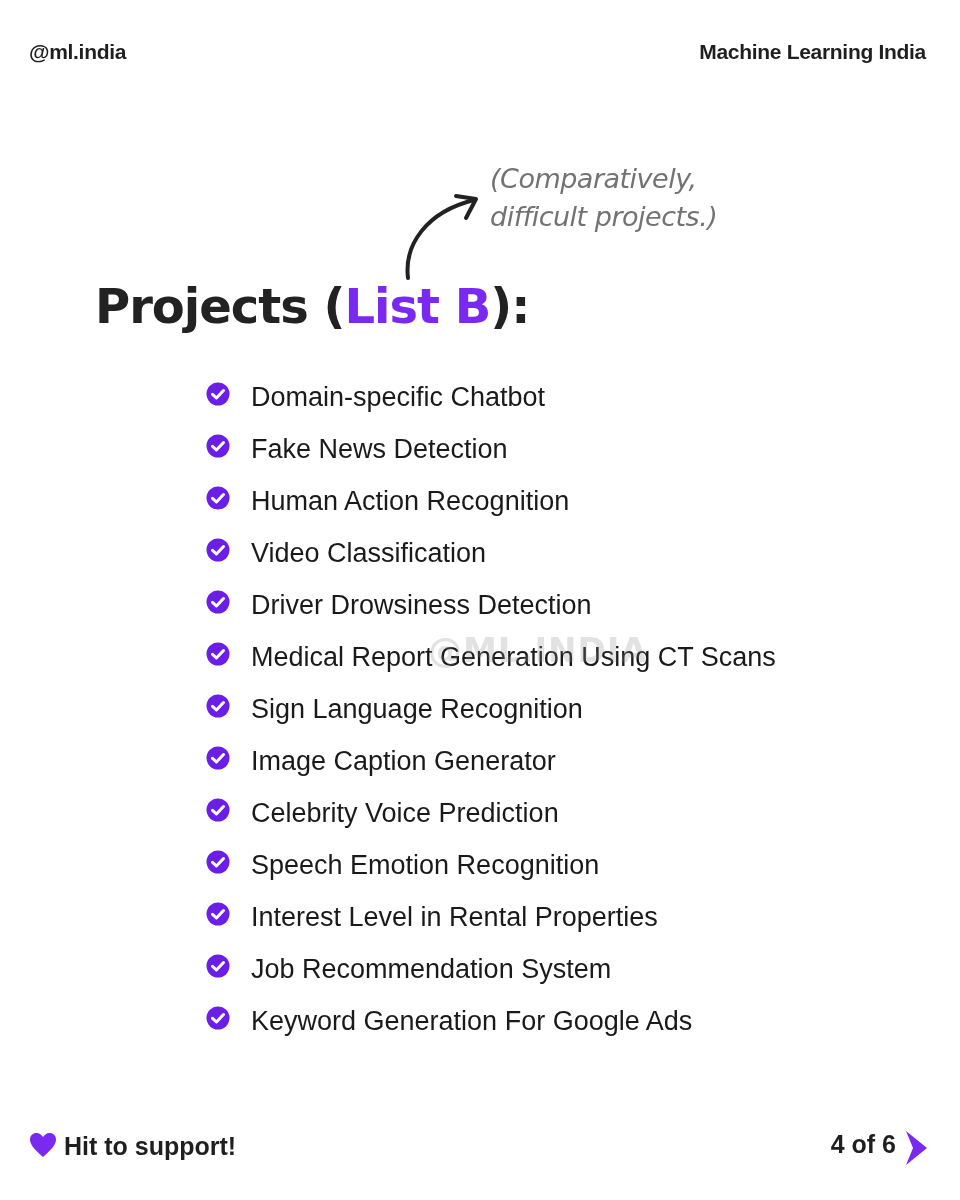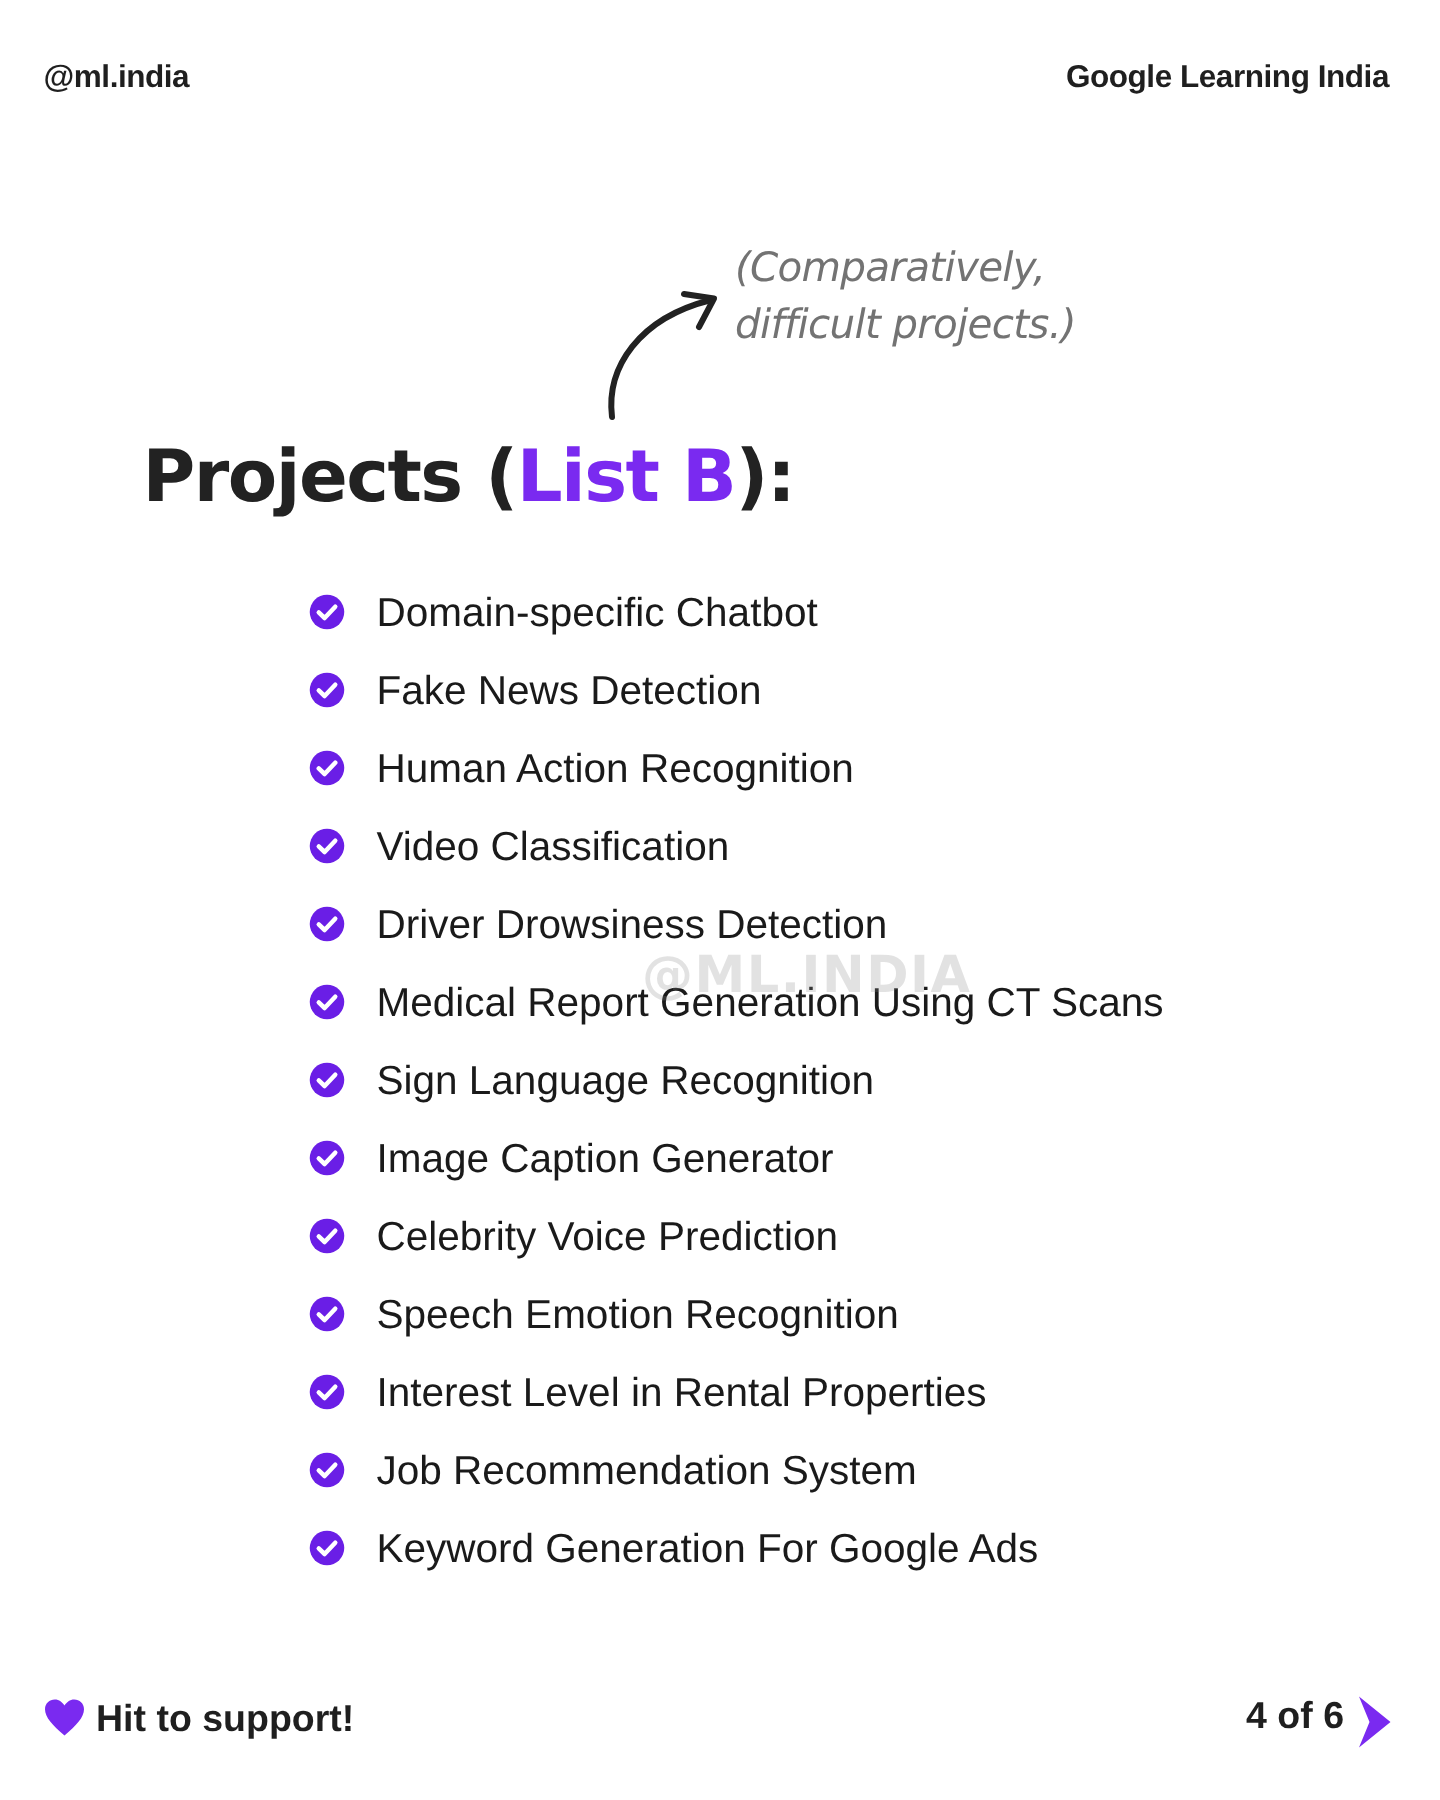--- a/index.html
+++ b/index.html
@@ -14,28 +14,28 @@
     .header-right { right: 34px; }
 
     .annotation {
       position: absolute; left: 490px; top: 160px;
       font-family: "DejaVu Sans", sans-serif; font-size: 27px; line-height: 38px;
       color: #737373; letter-spacing: -0.5px; font-style: italic;
     }
     .arrow-svg { position: absolute; left: 396px; top: 190px; }
 
     .title {
-      position: absolute; left: 95px; top: 290px;
+      position: absolute; left: 95px; top: 278px;
       font-family: "DejaVu Sans", sans-serif; font-size: 48px; font-weight: bold;
       color: #222; letter-spacing: -1px;
     }
     .title .accent { color: #7a2af0; }
 
     .project-list { position: absolute; left: 206px; top: 382px; list-style: none; }
-    .project-item { display: flex; align-items: center; height: 52px; }
+    .project-item { display: flex; height: 52px; }
     .check-icon { width: 24px; height: 24px; margin-right: 21px; flex: none; }
     .project-label { font-size: 27px; color: #1a1a1a; letter-spacing: 0px; white-space: nowrap; }
 
     .watermark {
       position: absolute; left: 428px; top: 630px;
       font-family: "DejaVu Sans", sans-serif; font-weight: bold; font-size: 34px;
       color: rgba(140,140,140,0.25); letter-spacing: 1px; pointer-events: none;
     }
 
     .footer-left {
@@ -46,21 +46,21 @@
     .footer-right {
       position: absolute; right: 32px; top: 1130px; display: flex; align-items: flex-start;
       font-weight: bold; font-size: 25px; color: #1f1f1f;
     }
     .next-icon { width: 24px; height: 36px; margin-left: 8px; }
   </style>
 </head>
 <body>
 
 <div class="header-left">@ml.india</div>
-<div class="header-right">Google Learning India</div>
+<div class="header-right">Machine Learning India</div>
 
 <svg class="arrow-svg" width="90" height="95" viewBox="0 0 90 95">
   <path d="M12 88 C 8 55, 30 22, 78 10" fill="none" stroke="#222" stroke-width="4" stroke-linecap="round"></path>
   <path d="M60 6 L80 9 L70 28" fill="none" stroke="#222" stroke-width="4" stroke-linecap="round" stroke-linejoin="round"></path>
 </svg>
 
 <div class="annotation">
   <div>(Comparatively,</div>
   <div>difficult projects.)</div>
 </div>

